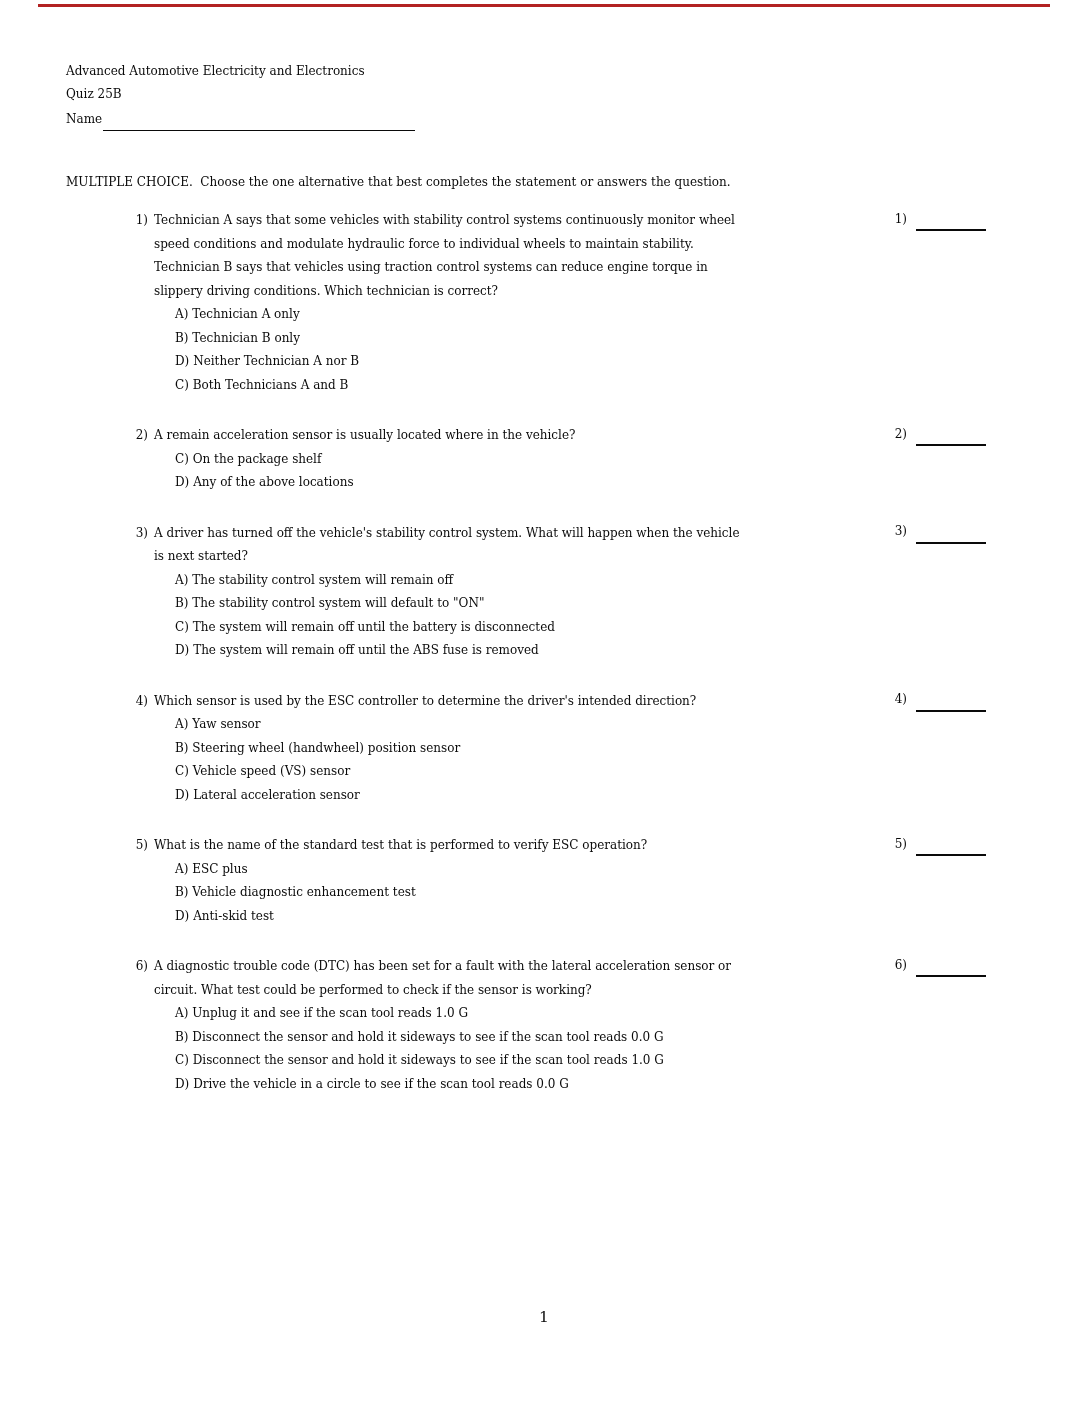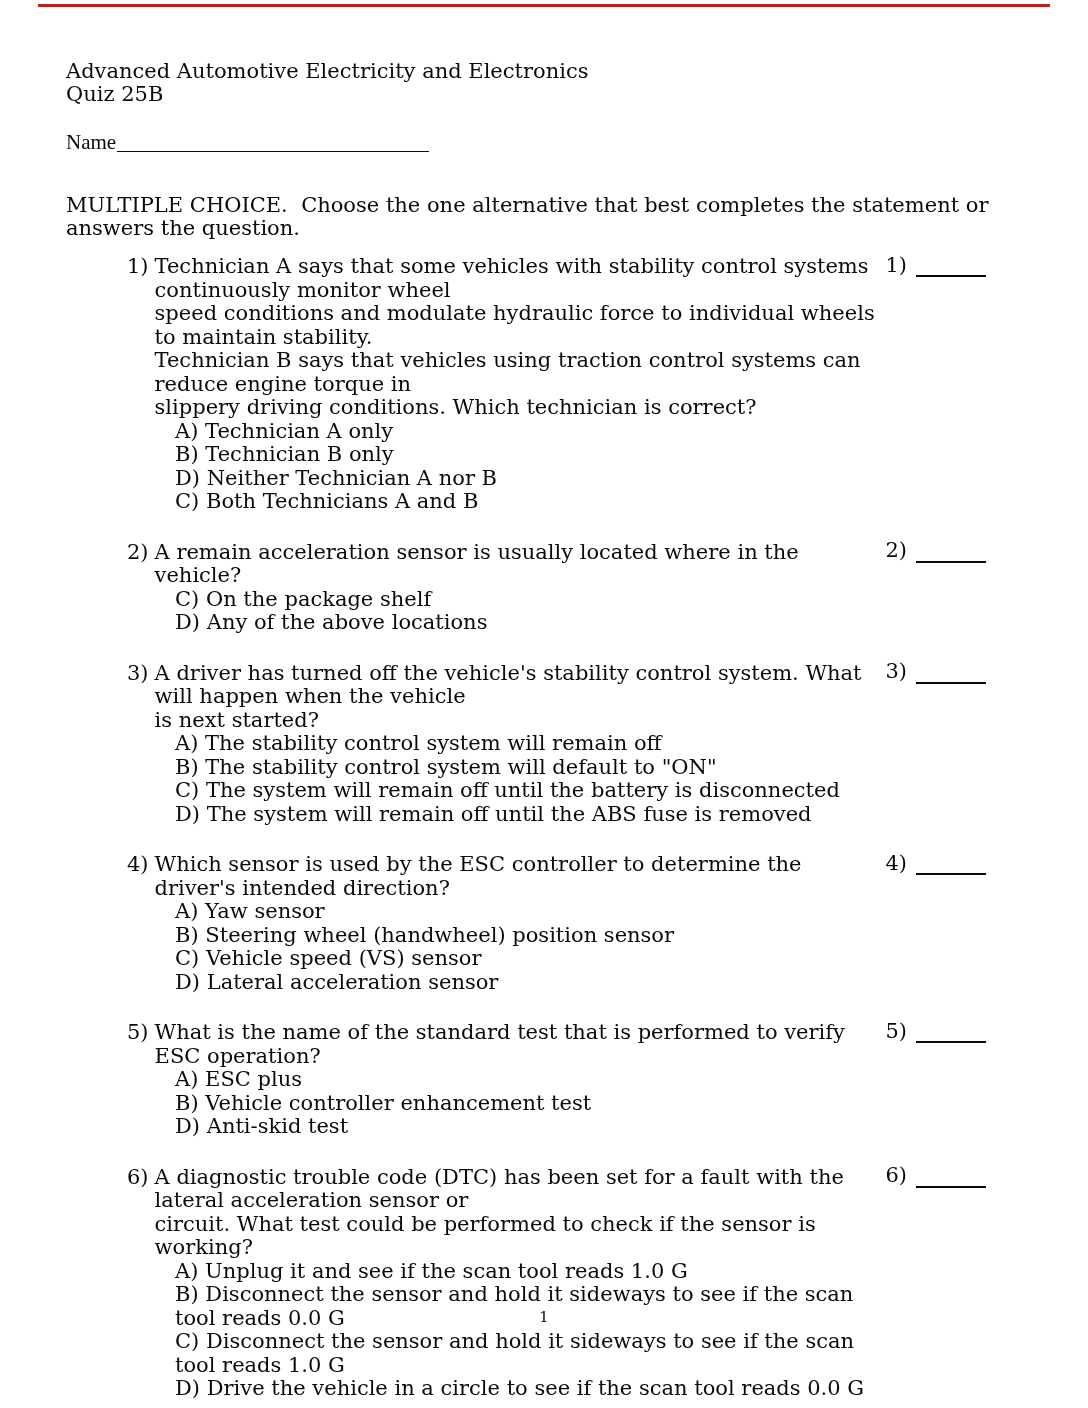--- a/index.html
+++ b/index.html
@@ -20,30 +20,29 @@
     top: 4px;
     left: 38px;
     width: 1012px;
     height: 3px;
     background: #b22222;
   }
   .content {
     padding-top: 60px;
     padding-left: 66px;
     padding-right: 40px;
-    font-size: 21px;
+    font-size: 12px;
     line-height: 23px;
   }
   .hdr-line { white-space: pre-wrap; }
   .name-row {
-    margin-top: 24px;
+    margin-top: 1px;
     height: 24px;
     display: flex;
-    align-items: center;
-    font-family: Liberation Serif, serif;
+    align-items: flex-end;
   }
   .name-line {
     display: inline-block;
     width: 312px;
     height: 20px;
     border-bottom: 1px solid #0a0a0a;
     margin-left: 1px;
   }
   .instructions {
     margin-top: 40px;
@@ -183,21 +182,21 @@
             <span class="ans-blank"></span>
         </div>
       </div>
 
       <div class="question">
         <div class="q-stem">
           <span class="q-num">5)</span>
           <span class="q-text">What is the name of the standard test that is performed to verify ESC operation?</span>
         </div>
         <div class="option"><span class="opt-letter">A)</span> <span class="opt-text">ESC plus</span></div>
-        <div class="option"><span class="opt-letter">B)</span> <span class="opt-text">Vehicle controller enhancement test</span></div>
+        <div class="option"><span class="opt-letter">B)</span> <span class="opt-text">Vehicle diagnostic enhancement test</span></div>
         <div class="option"><span class="opt-letter">D)</span> <span class="opt-text">Anti-skid test</span></div>
         <div class="q-ans">
           <span class="ans-num">5)</span>
             <span class="ans-blank"></span>
         </div>
       </div>
 
       <div class="question">
         <div class="q-stem">
           <span class="q-num">6)</span>

